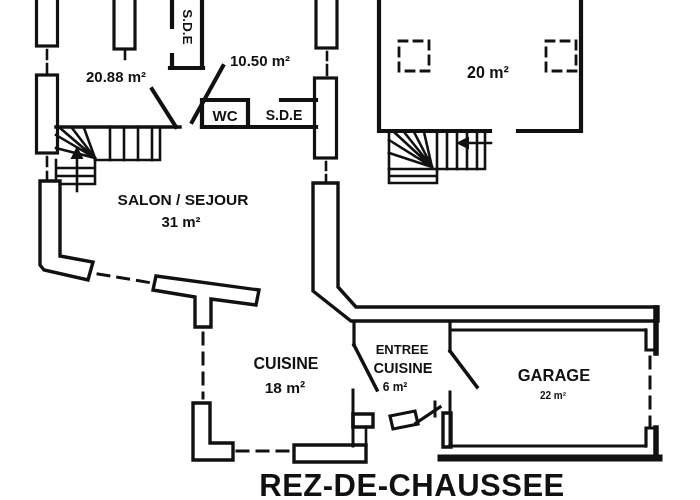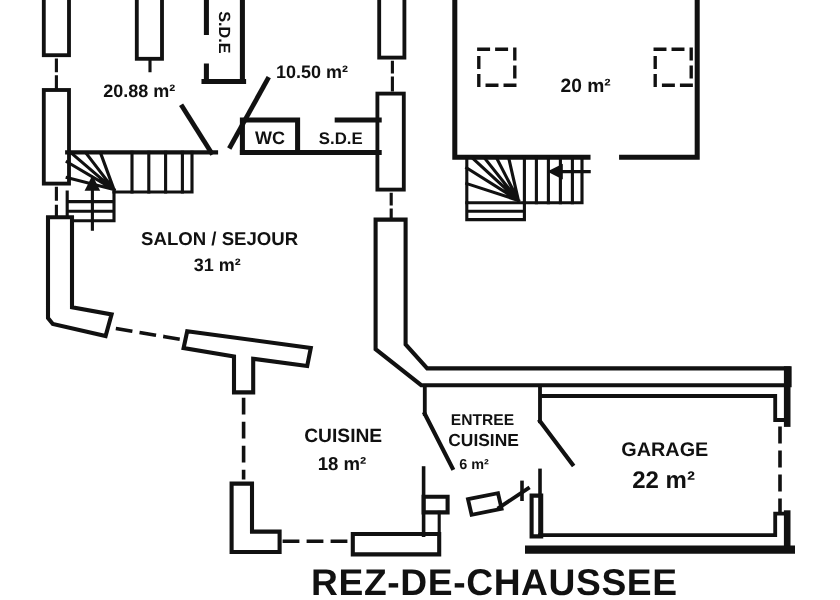--- a/index.html
+++ b/index.html
@@ -131,17 +131,17 @@
   <div class="lbl" style="left:181px;top:214px;font-size:15px">31 m²</div>
 
   <div class="lbl" style="left:286px;top:356px;font-size:16px">CUISINE</div>
   <div class="lbl" style="left:285px;top:380px;font-size:15.5px">18 m²</div>
 
   <div class="lbl" style="left:402px;top:343px;font-size:13px">ENTREE</div>
   <div class="lbl" style="left:403px;top:361px;font-size:14.5px">CUISINE</div>
   <div class="lbl" style="left:395px;top:381px;font-size:12px">6 m²</div>
 
   <div class="lbl" style="left:554px;top:367px;font-size:16.5px">GARAGE</div>
-  <div class="lbl" style="left:553px;top:391px;font-size:20px">22 m²</div>
+  <div class="lbl" style="left:553px;top:391px;font-size:10px">22 m²</div>
 
   <div class="title" style="left:412px;top:468px">REZ-DE-CHAUSSEE</div>
 
 </div>
 
 </body></html>

